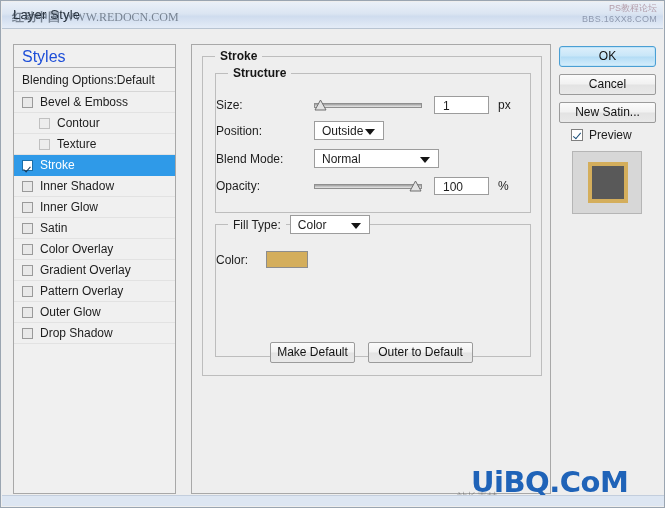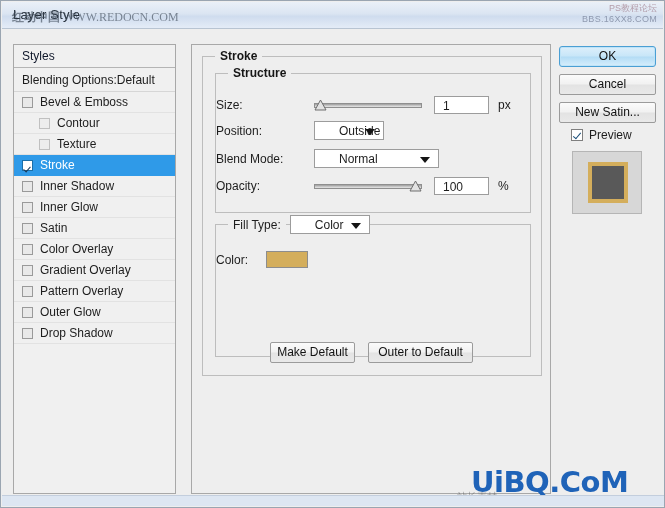--- a/index.html
+++ b/index.html
@@ -51,21 +51,21 @@
   #styles-panel {
     position: absolute; left: 12px; top: 43px;
     width: 163px; height: 450px;
     background: #f0f0f0;
     border: 1px solid #a8a8a8;
     box-sizing: border-box;
   }
   .list-head {
     height: 23px; line-height: 23px;
     padding-left: 8px;
-    font-size: 12px; color: #0f172a;
+    font-size: 16px; color: #1d4ed8;
     border-bottom: 1px solid #b4b4b4;
     background: #f0f0f0;
     box-sizing: border-box;
   }
   .blend-row {
     height: 24px; line-height: 24px;
     padding-left: 8px;
     font-size: 12px; color: #1d1d1d;
     border-bottom: 1px solid #d6d6d6;
     background: #f0f0f0;
@@ -154,21 +154,21 @@
     box-sizing: border-box;
   }
   .unit { font-size: 12px; color: #1d1d1d; margin-left: 9px; }
 
   .combo {
     position: relative;
     background: #ffffff;
     border: 1px solid #9c9c9c;
     height: 19px; line-height: 19px;
     font-size: 12px; color: #1d1d1d;
-    padding-left: 24px;
+    padding-left: 7px;
     box-sizing: border-box;
     white-space: nowrap;
   }
   .combo .arrow {
     position: absolute; right: 8px; top: 7px;
     width: 0; height: 0;
     border-left: 5px solid transparent;
     border-right: 5px solid transparent;
     border-top: 6px solid #151515;
   }

